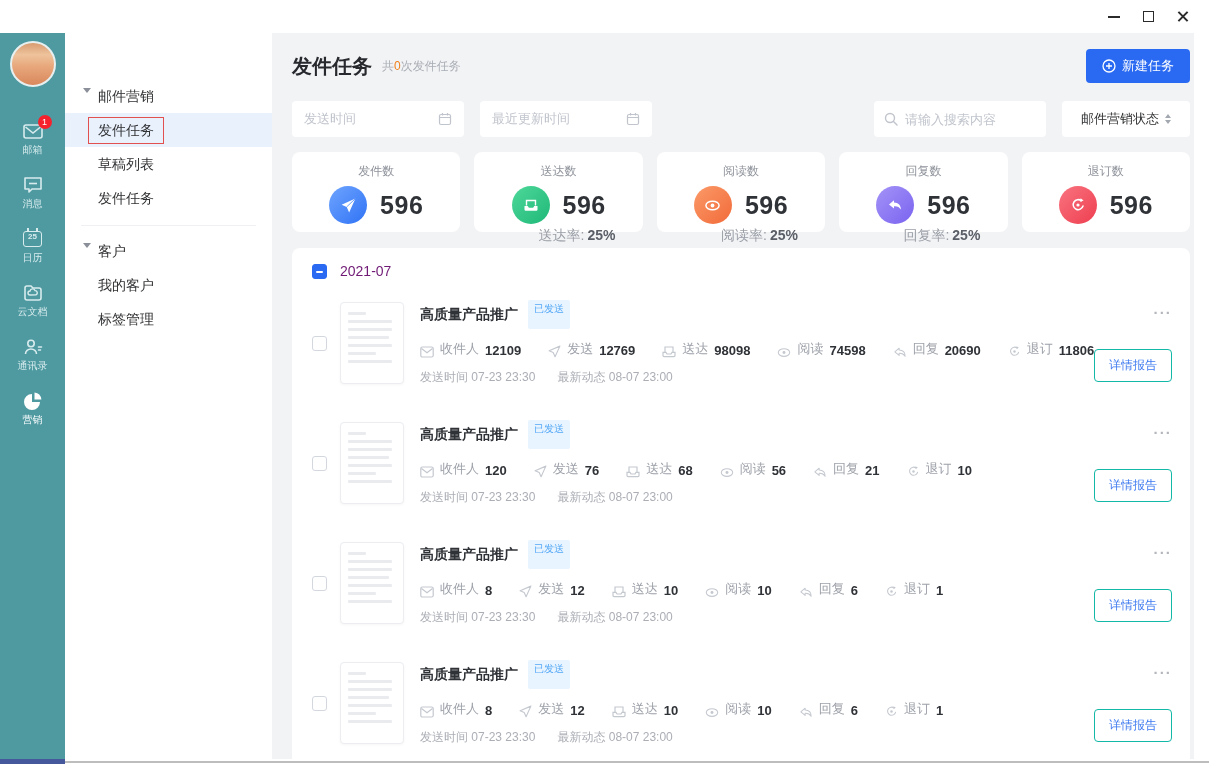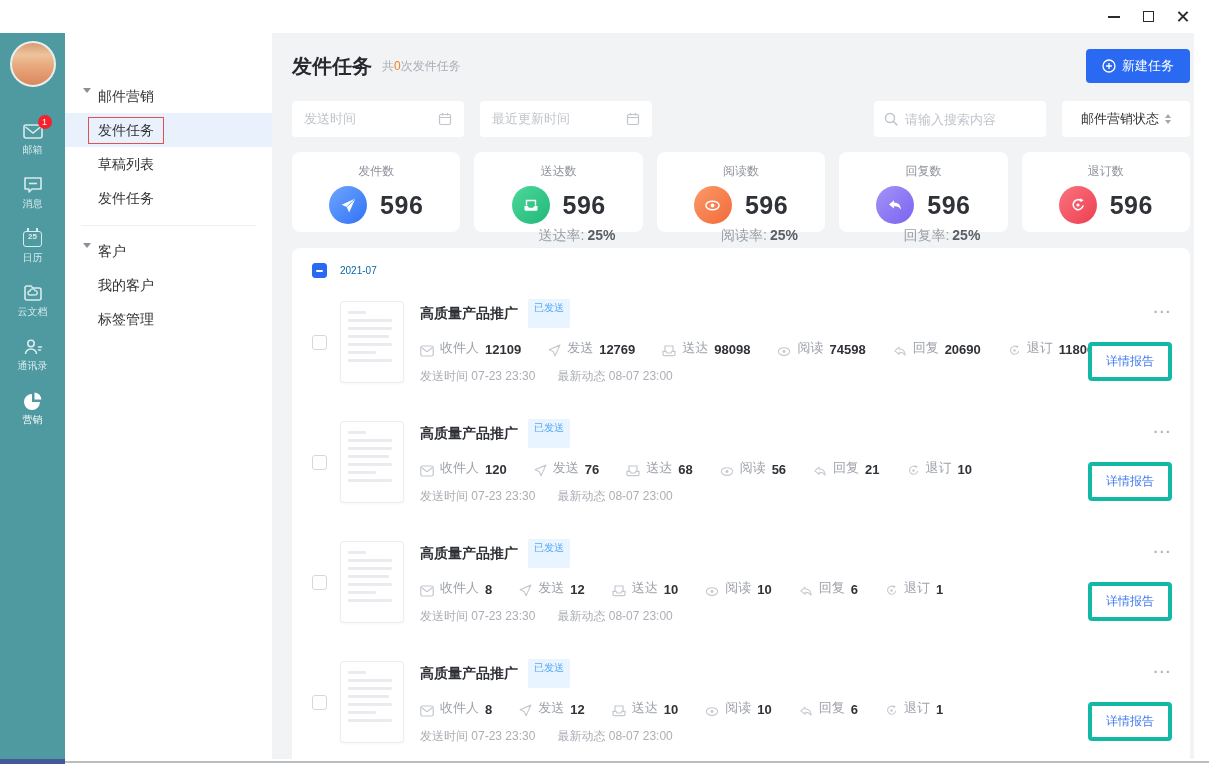--- a/index.html
+++ b/index.html
@@ -73,21 +73,21 @@
   .stat-label { font-size:12px; color:#8f939b; margin-bottom:6px; }
   .stat-main { display:flex; align-items:center; gap:13px; }
   .stat-circle { width:38px; height:38px; border-radius:50%; display:flex; align-items:center; justify-content:center; flex:0 0 auto; }
   .stat-value { font-size:25px; font-weight:bold; color:#2f3237; letter-spacing:0.5px; }
   .stat-rate { font-size:14px; color:#9a9ea6; margin:3px 0 0 51px; align-self:flex-start; margin-left:calc(50% - 20px); white-space:nowrap; }
   .stat-rate b { color:#5a5e66; font-weight:bold; margin-left:3px; }
 
   
   .list-card { background:#fff; border-radius:8px; padding:15px 16px 10px 16px; }
   .group-row { display:flex; align-items:center; gap:13px; padding-left:4px; margin-bottom:4px; }
-  .group-label { font-size:10px; color:#0369a1; }
+  .group-label { font-size:14px; color:#701a75; }
   .cbx { width:15px; height:15px; border:1px solid #d3d7de; border-radius:3px; background:#fff; cursor:pointer; flex:0 0 auto; }
   .cbx.indet { background:#2a6af2; border-color:#2a6af2; position:relative; }
   .cbx.indet::after { content:""; position:absolute; left:3px; right:3px; top:6px; height:2px; background:#fff; border-radius:1px; }
 
   .task-row { display:flex; align-items:center; padding:17px 0 17px 4px; }
   .task-row .cbx { margin-right:13px; }
   .thumb { width:64px; height:82px; background:#fff; border:1px solid #ecedf0; border-radius:4px;
            box-shadow:0 1px 3px rgba(0,0,0,0.04); padding:9px 7px; display:flex; flex-direction:column; gap:5px; flex:0 0 auto; cursor:pointer; }
   .thumb i { display:block; height:3px; background:#e9ebee; border-radius:1px; }
   .task-body { flex:1; min-width:0; margin-left:16px; }
@@ -96,21 +96,21 @@
   .task-badge { font-size:10px; color:#54a8f6; background:#e8f4ff; border-radius:2px; padding:2px 6px 13px; }
   .task-stats { display:flex; align-items:center; gap:27px; margin-top:11px; font-size:13px; flex-wrap:nowrap; }
   .tstat { display:flex; align-items:flex-end; gap:6px; white-space:nowrap; }
   .tstat .tlabel { color:#9da1a9; }
   .tstat .tval { color:#2f3237; font-weight:bold; }
   .tstat svg { flex:0 0 auto; }
   .task-time { margin-top:11px; font-size:12px; color:#abaeb5; }
   .task-time span { margin-right:22px; }
   .task-side { width:104px; flex:0 0 auto; display:flex; flex-direction:column; align-items:flex-end; justify-content:space-between; height:78px; padding-right:2px; }
   .more-dots { color:#b3b6bc; font-size:15px; font-weight:bold; letter-spacing:2px; line-height:10px; cursor:pointer; }
-  .detail-btn { background:#fff; border:4px solid #14b8a6; color:#3f7bf0; border-radius:4px; font-size:12px;
+  .detail-btn { background:#fff; border:1px solid #14b8a6; color:#3f7bf0; border-radius:4px; font-size:12px;
                 padding:7px 14px; cursor:pointer; font-family:inherit; }
 
   
   .bottom-bar { height:8px; flex:0 0 auto; position:relative; background:#fff; }
   .bottom-bar .track-line { position:absolute; left:0; right:0; top:2px; height:2px; background:#bdbdbd; }
   .bottom-bar .thumb-h { position:absolute; left:0; top:0px; width:65px; height:5px; background:#45589b; cursor:pointer; }
 </style>
 </head>
 <body>
 

